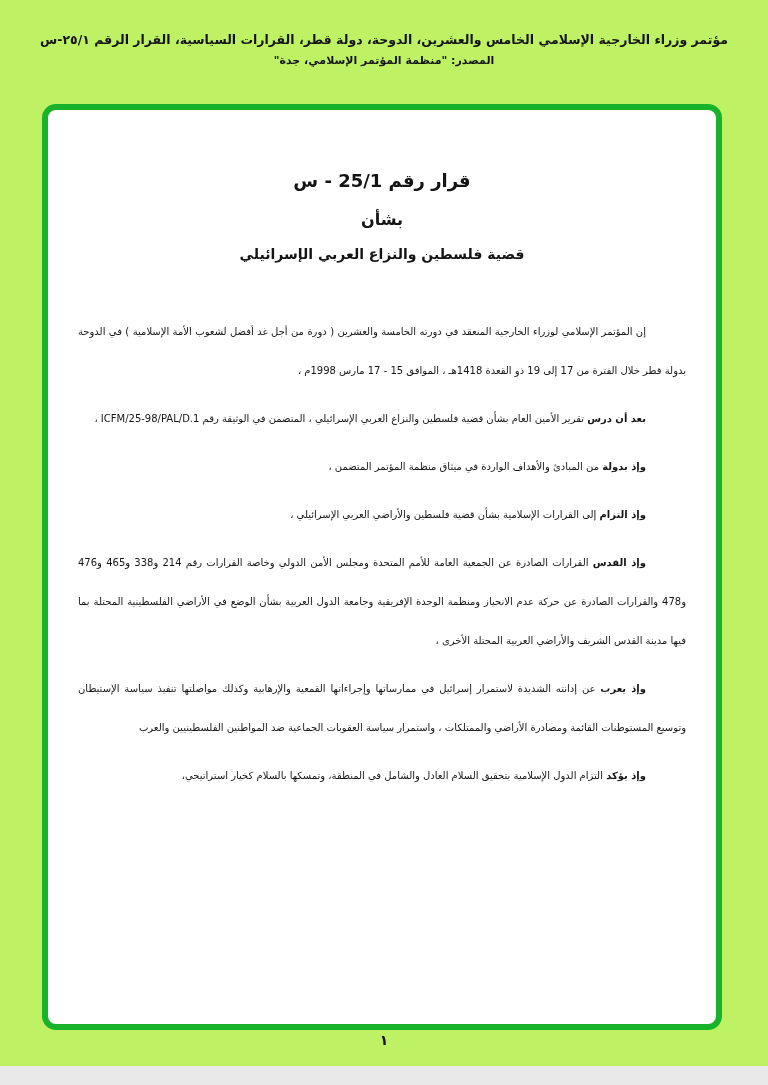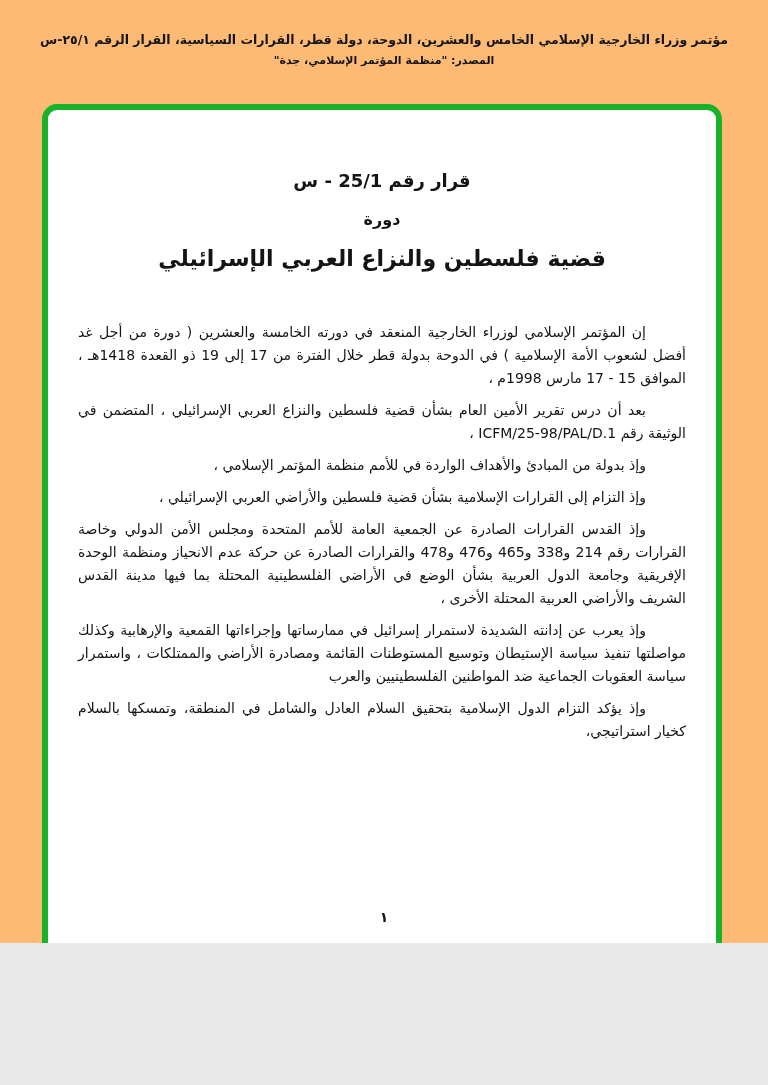--- a/index.html
+++ b/index.html
@@ -1,20 +1,20 @@
 <!DOCTYPE html>
 <html lang="ar"><head>
 <meta charset="utf-8">
 <style>
   html,body { margin:0; padding:0; background:#e9e9e9; }
   .page {
     position:relative;
-    width:768px; height:943px;
+    width:768px; height:1066px;
     margin:0 auto;
-    background:#fdba74;
+    background:#bef264;
     font-family:"DejaVu Sans", sans-serif;
     color:#141414;
     overflow:hidden;
   }
   
   .doc-header {
     position:absolute; top:30px; left:0; right:0;
     direction:rtl; text-align:center;
     font-weight:bold;
   }
@@ -35,63 +35,63 @@
     box-sizing:border-box;
     width:100%; height:100%;
     padding:46px 30px 0 30px;
     direction:rtl;
   }
 
   
   .title-block { text-align:center; font-weight:bold; }
   .title-line1 { font-size:18px; margin:14px 0 0; }
   .title-line2 { font-size:16px; margin:19px 0 0; }
-  .title-line3 { font-size:22px; margin:17px 0 0; letter-spacing:0.5px; }
+  .title-line3 { font-size:14px; margin:17px 0 0; letter-spacing:0.5px; }
 
   
   .body-text {
     margin-top:50px;
-    font-size:14px;
-    line-height:23px;
+    font-size:10px;
+    line-height:39px;
     text-align:justify;
   }
   .para { margin:0 0 9px 0; text-indent:40px; }
-  .para .lead { font-weight:normal; }
+  .para .lead { font-weight:bold; }
 
   
   .page-number {
     position:absolute;
     bottom:18px; left:0; right:0;
     text-align:center;
     font-size:14px; font-weight:bold;
   }
 </style>
 </head>
 <body>
 
 <div class="page">
 
   <div class="doc-header">
     <div class="h-line1">مؤتمر وزراء الخارجية الإسلامي الخامس والعشرين، الدوحة، دولة قطر، القرارات السياسية، القرار الرقم ٢٥/١-س</div>
     <div class="h-line2">المصدر: "منظمة المؤتمر الإسلامي، جدة"</div>
   </div>
 
-  <div class="frame" style="border-color: rgb(24, 179, 43); border-radius: 15px;">
+  <div class="frame" style="border-color: rgb(24, 179, 43);">
     <div class="content">
 
       <div class="title-block">
         <div class="title-line1">قرار رقم 25/1 - س</div>
-        <div class="title-line2">دورة</div>
+        <div class="title-line2">بشأن</div>
         <div class="title-line3">قضية فلسطين والنزاع العربي الإسرائيلي</div>
       </div>
 
       <div class="body-text">
         <p class="para"><span class="lead"></span><span>إن المؤتمر الإسلامي لوزراء الخارجية المنعقد في دورته الخامسة والعشرين ( دورة من أجل غد أفضل لشعوب الأمة الإسلامية ) في الدوحة بدولة قطر خلال الفترة من 17 إلى 19 ذو القعدة 1418هـ ، الموافق 15 - 17 مارس 1998م ،</span></p>
         <p class="para"><span class="lead">بعد أن درس</span><span> تقرير الأمين العام بشأن قضية فلسطين والنزاع العربي الإسرائيلي ، المتضمن في الوثيقة رقم ICFM/25-98/PAL/D.1 ،</span></p>
-        <p class="para"><span class="lead">وإذ بدولة</span><span> من المبادئ والأهداف الواردة في للأمم منظمة المؤتمر الإسلامي ،</span></p>
+        <p class="para"><span class="lead">وإذ بدولة</span><span> من المبادئ والأهداف الواردة في ميثاق منظمة المؤتمر المتضمن ،</span></p>
         <p class="para"><span class="lead">وإذ التزام</span><span> إلى القرارات الإسلامية بشأن قضية فلسطين والأراضي العربي الإسرائيلي ،</span></p>
         <p class="para"><span class="lead">وإذ القدس</span><span> القرارات الصادرة عن الجمعية العامة للأمم المتحدة ومجلس الأمن الدولي وخاصة القرارات رقم 214 و338 و465 و476 و478 والقرارات الصادرة عن حركة عدم الانحياز ومنظمة الوحدة الإفريقية وجامعة الدول العربية بشأن الوضع في الأراضي الفلسطينية المحتلة بما فيها مدينة القدس الشريف والأراضي العربية المحتلة الأخرى ،</span></p>
         <p class="para"><span class="lead">وإذ يعرب</span><span> عن إدانته الشديدة لاستمرار إسرائيل في ممارساتها وإجراءاتها القمعية والإرهابية وكذلك مواصلتها تنفيذ سياسة الإستيطان وتوسيع المستوطنات القائمة ومصادرة الأراضي والممتلكات ، واستمرار سياسة العقوبات الجماعية ضد المواطنين الفلسطينيين والعرب</span></p>
         <p class="para"><span class="lead">وإذ يؤكد</span><span> التزام الدول الإسلامية بتحقيق السلام العادل والشامل في المنطقة، وتمسكها بالسلام كخيار استراتيجي،</span></p>
       </div>
 
     </div>
   </div>
 
   <div class="page-number">١</div>

